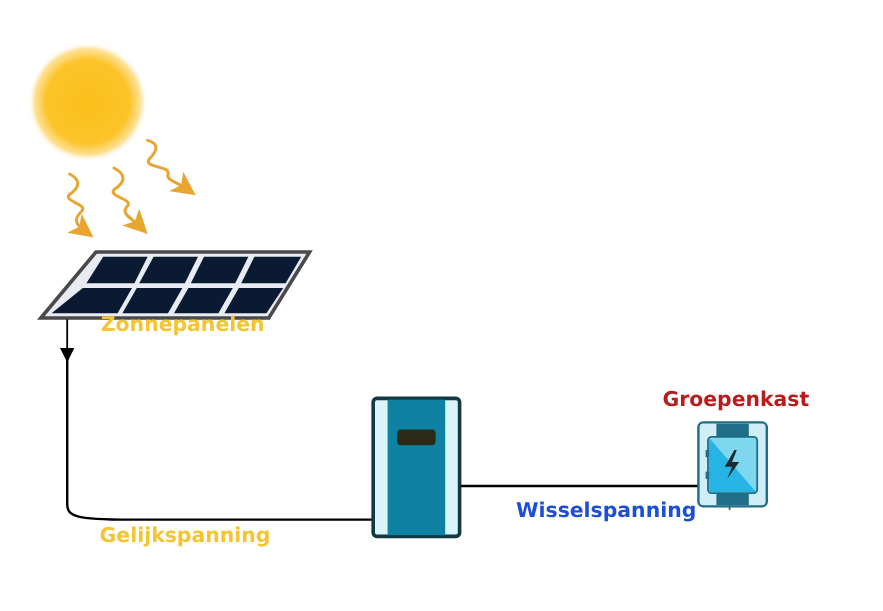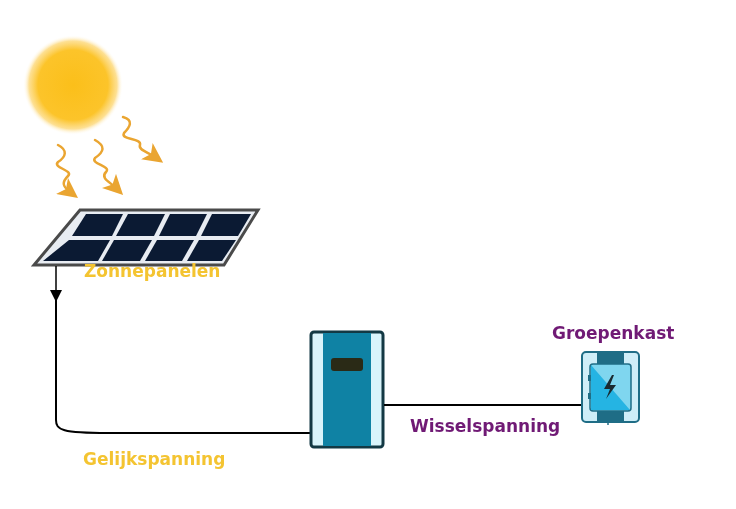--- a/index.html
+++ b/index.html
@@ -66,16 +66,16 @@
       <rect x="590" y="364" width="41" height="47" rx="3" fill="#7fd6ef" stroke="#1f6d86" stroke-width="1.5"></rect>
       <polygon points="591,365 630,410 591,410" fill="#25b4e3"></polygon>
       <rect x="588" y="375" width="3" height="6" fill="#1f6d86"></rect>
       <rect x="588" y="393" width="3" height="6" fill="#1f6d86"></rect>
       <path d="M612,375 L604,389 L610,389 L606,399 L616,385 L610,385 L614,375 Z" fill="#1a2a30"></path>
       <line x1="608" y1="421" x2="608" y2="425" stroke="#1f6d86" stroke-width="1.5"></line>
     </g>
   </svg>
 
   <div class="lbl" style="left:84px; top:261px; color:#f4c431;">Zonnepanelen</div>
-  <div class="lbl" style="left:552px; top:323px; color:#701a75;">Groepenkast</div>
-  <div class="lbl" style="left:83px; top:449px; color:#f4c431;">Gelijkspanning</div>
-  <div class="lbl" style="left:410px; top:416px; color:#701a75;">Wisselspanning</div>
+  <div class="lbl" style="left:552px; top:323px; color:#b91c1c;">Groepenkast</div>
+  <div class="lbl" style="left:83px; top:437px; color:#f4c431;">Gelijkspanning</div>
+  <div class="lbl" style="left:430px; top:416px; color:#1d4ed8;">Wisselspanning</div>
 </div>
 
 </body></html>

